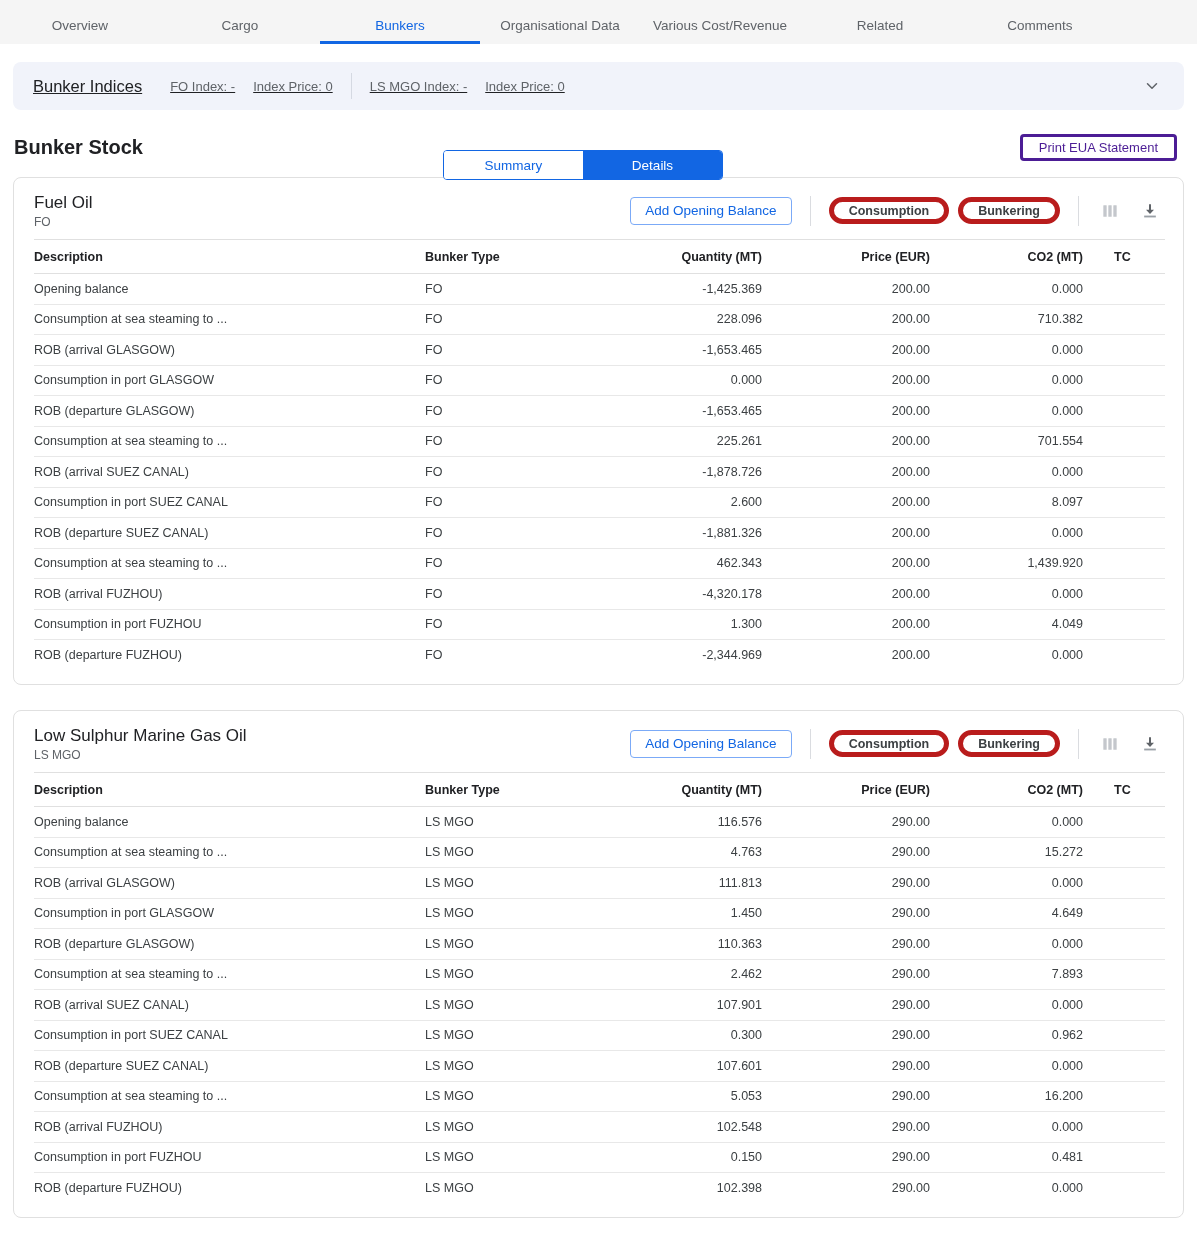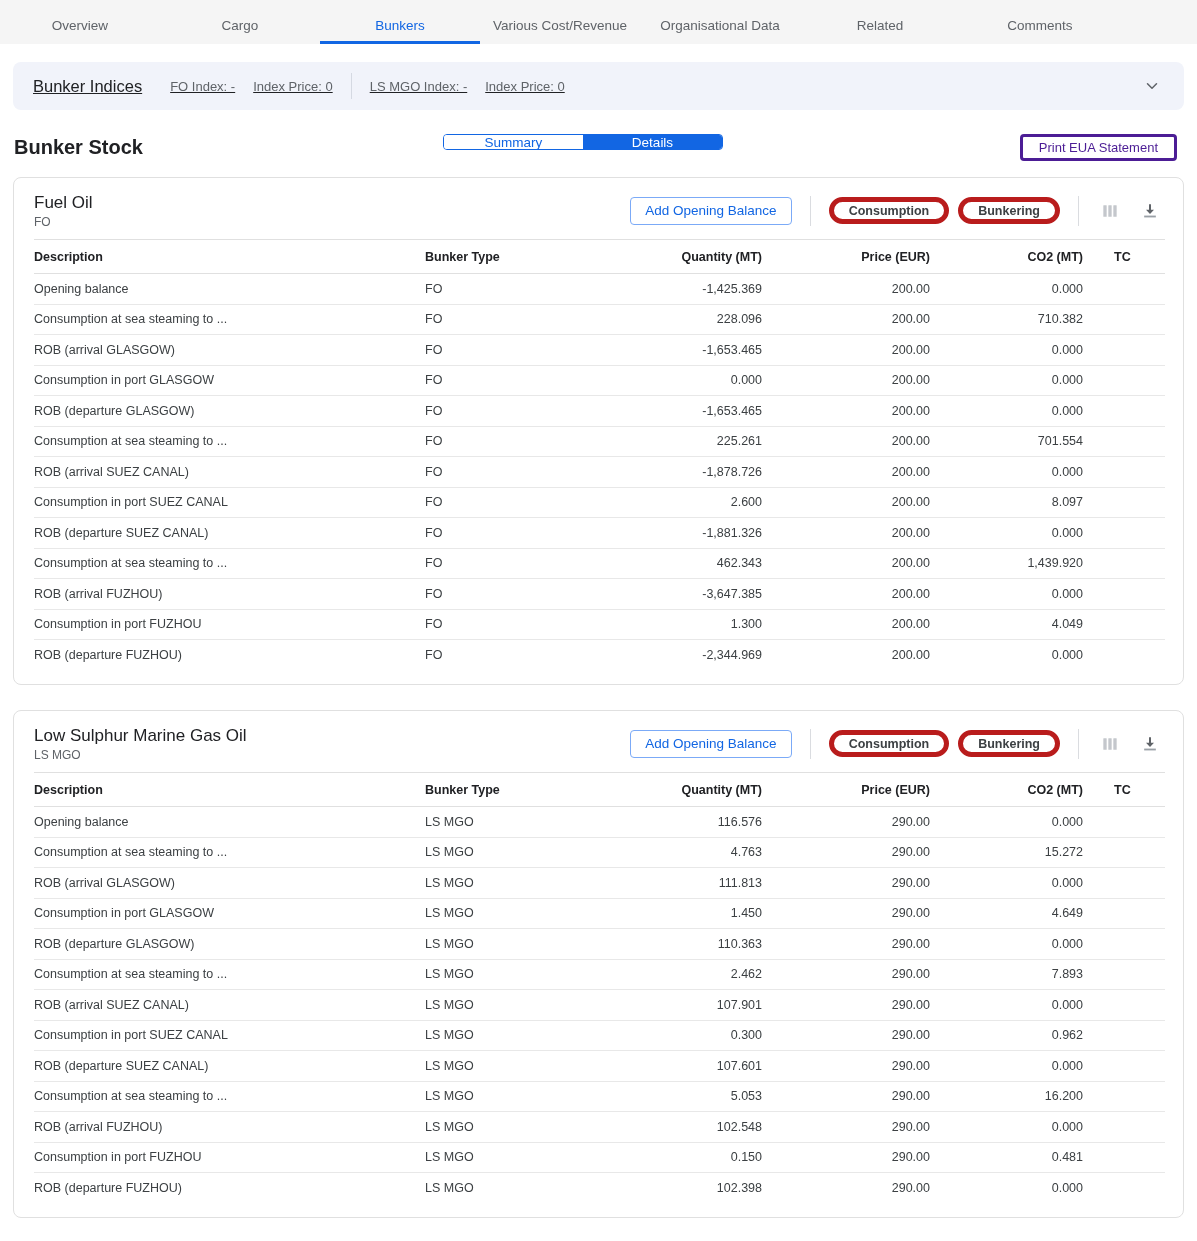--- a/index.html
+++ b/index.html
@@ -53,21 +53,21 @@
   .chevron-btn { width: 24px; height: 24px; display: flex; align-items: center; justify-content: center; cursor: pointer; }
 
   
   .page-header {
     margin: 20px 20px 0 14px;
     height: 34px;
     display: flex;
     align-items: center;
   }
   .page-title { font-size: 20px; color: #202124; }
-  .seg-wrap { position: absolute; left: 443px; top: 134px; display: flex; border: 1px solid #1266e3; border-radius: 4px; overflow: hidden; height: 16px; }
+  .seg-wrap { position: absolute; left: 443px; top: 150px; display: flex; border: 1px solid #1266e3; border-radius: 4px; overflow: hidden; height: 30px; }
   .seg-btn {
     width: 139px; height: 100%;
     display: flex; align-items: center; justify-content: center;
     font-size: 13.5px; cursor: pointer;
     background: #ffffff; color: #1266e3;
   }
   .seg-btn.selected { background: #1266e3; color: #ffffff; }
   .print-btn {
     margin-left: auto;
     height: 27px; padding: 0 16px;
@@ -133,22 +133,22 @@
   th.c2, th.c3, th.c4, td.c2, td.c3, td.c4 { text-align: right; }
   th.c5, td.c5 { padding-left: 31px; }
 </style>
 </head>
 <body>
 
 <nav class="tab-bar">
   <div class="tab">Overview</div>
   <div class="tab">Cargo</div>
   <div class="tab active">Bunkers</div>
+  <div class="tab">Organisational Data</div>
   <div class="tab">Various Cost/Revenue</div>
-  <div class="tab">Organisational Data</div>
   <div class="tab">Related</div>
   <div class="tab">Comments</div>
 </nav>
 
 <section class="indices-bar">
   <span class="indices-title">Bunker Indices</span>
   <span class="indices-item">FO Index: -</span>
   <span class="indices-item">Index Price: 0</span>
   <span class="indices-divider"></span>
   <span class="indices-item">LS MGO Index: -</span>
@@ -294,21 +294,21 @@
           <td class="c0">Consumption at sea steaming to ...</td>
           <td class="c1">FO</td>
           <td class="c2">462.343</td>
           <td class="c3">200.00</td>
           <td class="c4">1,439.920</td>
           <td class="c5"></td>
         </tr>
         <tr>
           <td class="c0">ROB (arrival FUZHOU)</td>
           <td class="c1">FO</td>
-          <td class="c2">-3,647.385</td>
+          <td class="c2">-4,320.178</td>
           <td class="c3">200.00</td>
           <td class="c4">0.000</td>
           <td class="c5"></td>
         </tr>
         <tr>
           <td class="c0">Consumption in port FUZHOU</td>
           <td class="c1">FO</td>
           <td class="c2">1.300</td>
           <td class="c3">200.00</td>
           <td class="c4">4.049</td>

